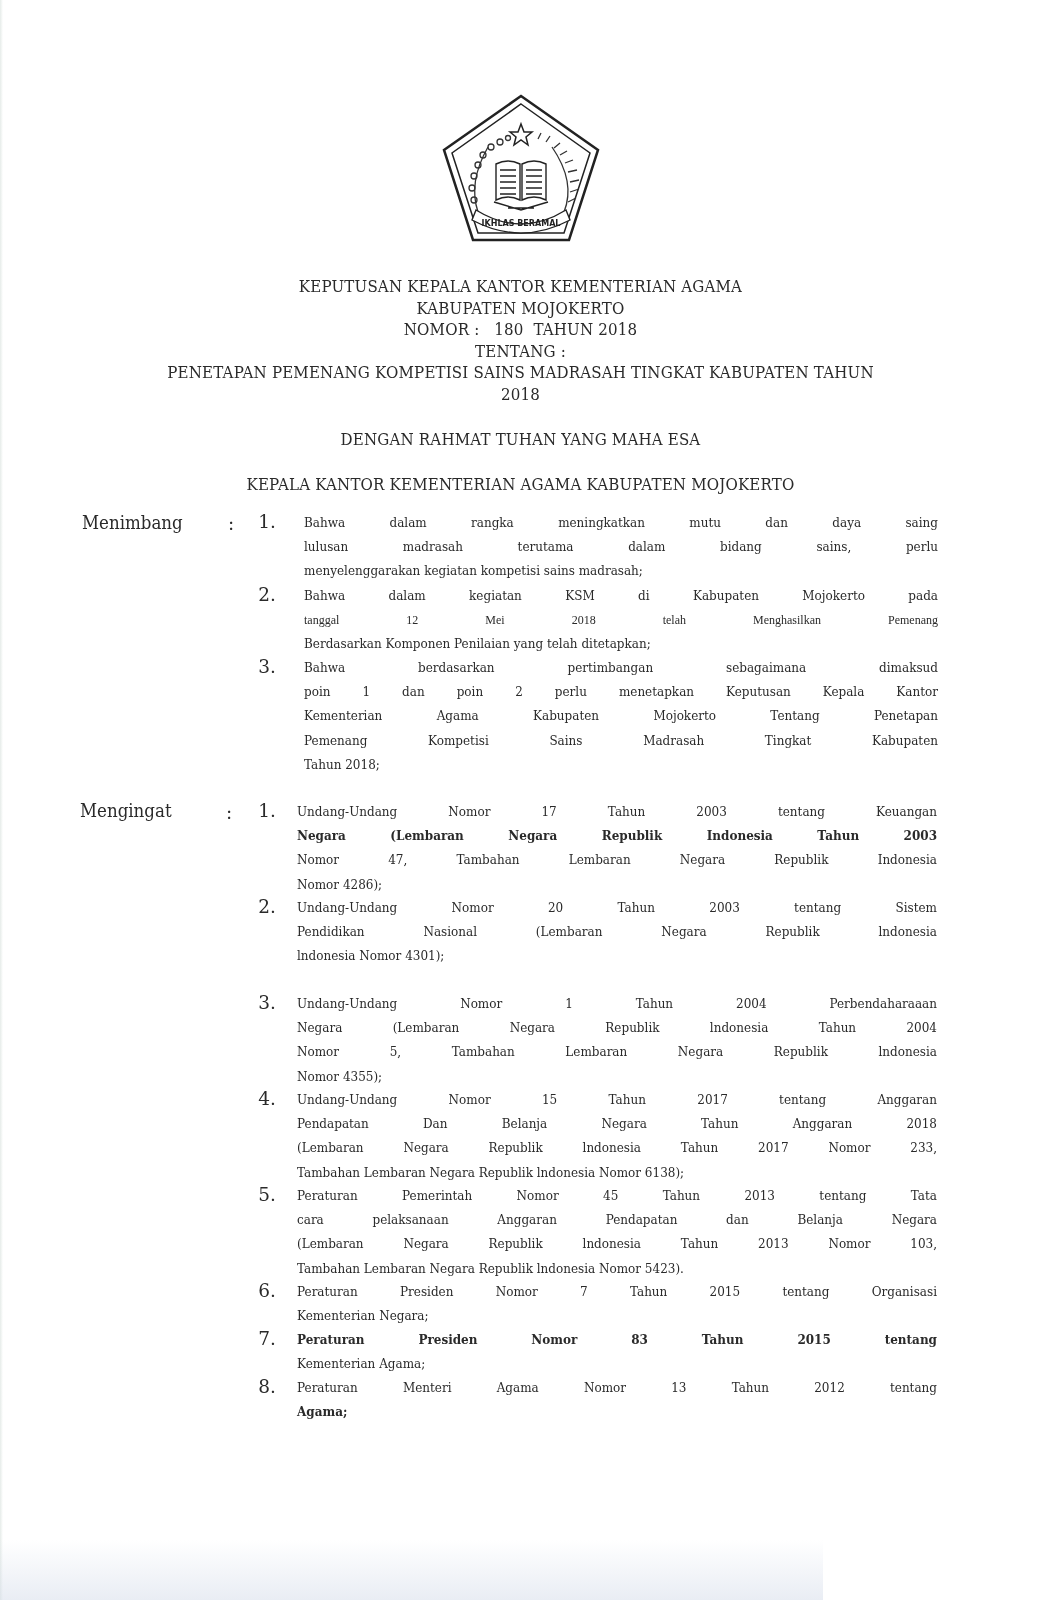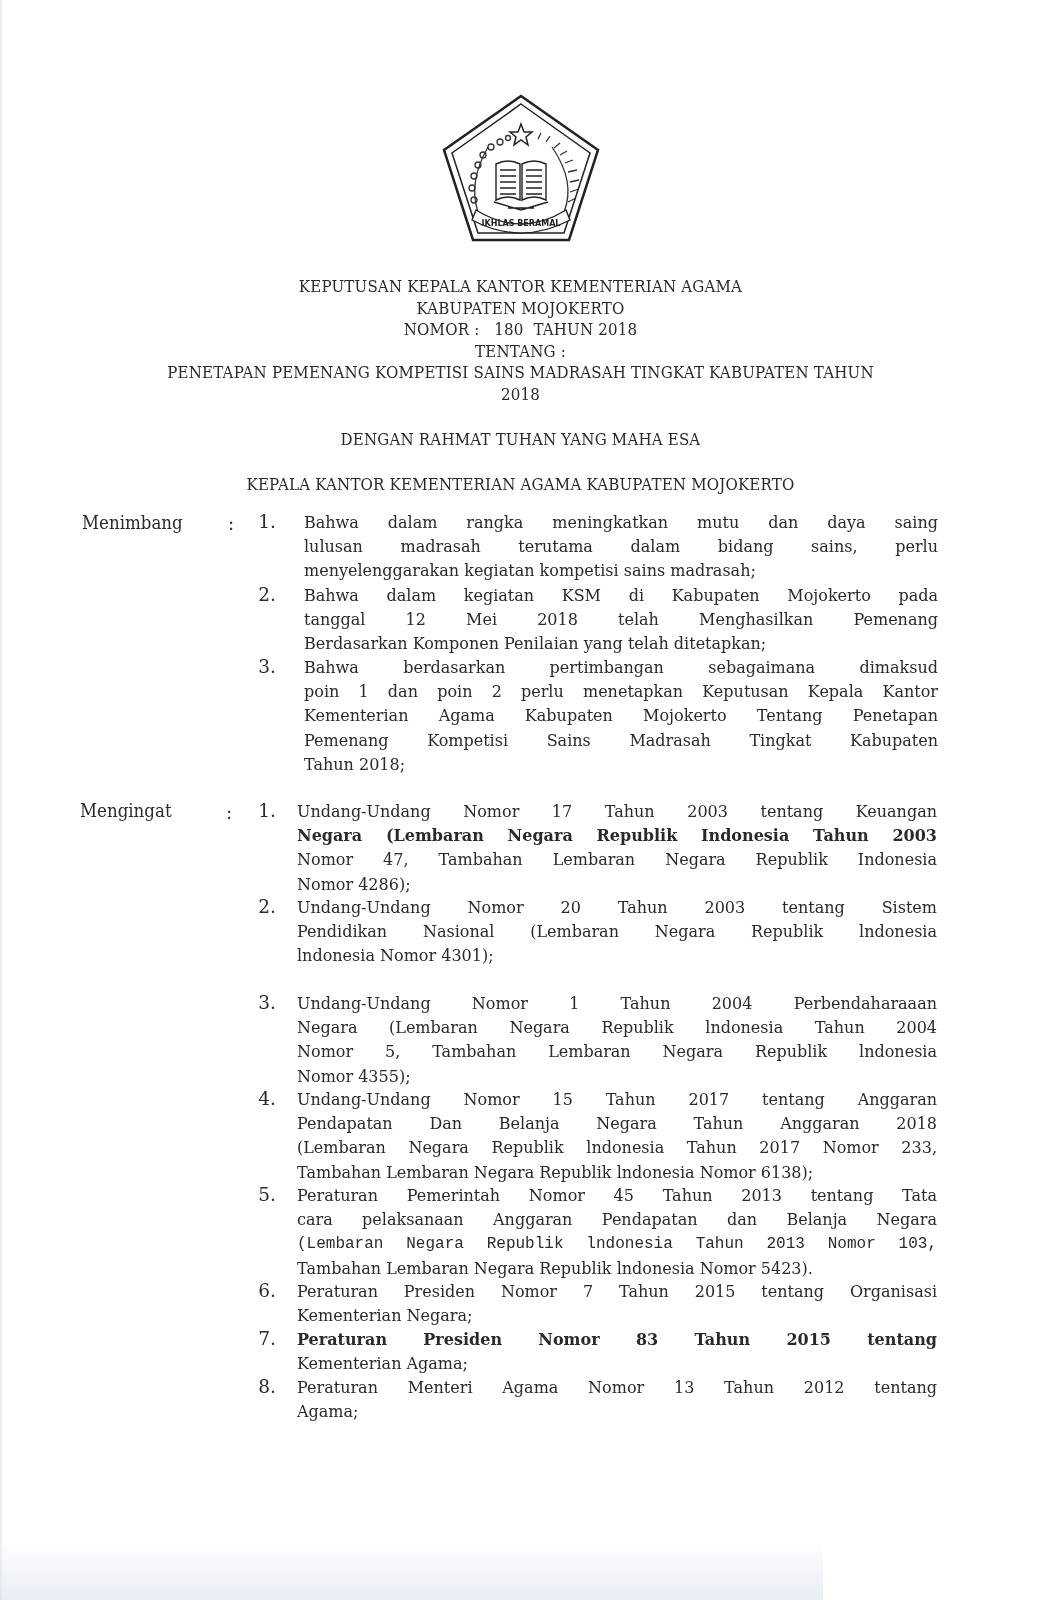--- a/index.html
+++ b/index.html
@@ -29,21 +29,21 @@
     }
     .label {
       position: absolute; font-size: 18.5px; white-space: nowrap;
       transform: scaleX(0.9); transform-origin: left;
     }
     .colon { position: absolute; font-size: 18.5px; }
     .num {
       position: absolute; width: 30px; text-align: right; font-size: 18.5px;
     }
     .item-text {
-      position: absolute; font-size: 16px; line-height: 24.2px;
+      position: absolute; font-size: 12px; line-height: 24.2px;
     }
     .item-text .ln {
       display: block; height: 24.2px; white-space: nowrap;
       text-align: justify; text-align-last: justify;
       letter-spacing: 0px;
     }
     .item-text .ln.last { text-align-last: left; }
   </style>
 </head>
 <body>
@@ -97,21 +97,21 @@
   <div id="menimbang-list">
       <div class="num" style="left: 246px; top: 511px;">1.</div>
       <div class="item-text" style="left: 304px; top: 511px; width: 634px;">
         <span class="ln" style="display: block;">Bahwa dalam rangka meningkatkan mutu dan daya saing</span>
         <span class="ln" style="display: block;">lulusan madrasah terutama dalam bidang sains, perlu</span>
         <span class="ln last" style="display: block;">menyelenggarakan kegiatan kompetisi sains madrasah;</span>
       </div>
       <div class="num" style="left: 246px; top: 584px;">2.</div>
       <div class="item-text" style="left: 304px; top: 584px; width: 634px;">
         <span class="ln" style="display: block;">Bahwa dalam kegiatan KSM di Kabupaten Mojokerto pada</span>
-        <span class="ln" style="display: block;">tanggal 12 Mei 2018 telah Menghasilkan Pemenang</span>
+        <span class="ln" style="display: block; font-family: Liberation Serif, serif;">tanggal 12 Mei 2018 telah Menghasilkan Pemenang</span>
         <span class="ln last" style="display: block;">Berdasarkan Komponen Penilaian yang telah ditetapkan;</span>
       </div>
       <div class="num" style="left: 246px; top: 656px;">3.</div>
       <div class="item-text" style="left: 304px; top: 656px; width: 634px;">
         <span class="ln" style="display: block;">Bahwa berdasarkan pertimbangan sebagaimana dimaksud</span>
         <span class="ln" style="display: block;">poin 1 dan poin 2 perlu menetapkan Keputusan Kepala Kantor</span>
         <span class="ln" style="display: block;">Kementerian Agama Kabupaten Mojokerto Tentang Penetapan</span>
         <span class="ln" style="display: block;">Pemenang Kompetisi Sains Madrasah Tingkat Kabupaten</span>
         <span class="ln last" style="display: block;">Tahun 2018;</span>
       </div>
@@ -145,34 +145,34 @@
       <div class="item-text" style="left: 297px; top: 1088px; width: 640px;">
         <span class="ln" style="display: block;">Undang-Undang Nomor 15 Tahun 2017 tentang Anggaran</span>
         <span class="ln" style="display: block;">Pendapatan Dan Belanja Negara Tahun Anggaran 2018</span>
         <span class="ln" style="display: block;">(Lembaran Negara Republik lndonesia Tahun 2017 Nomor 233,</span>
         <span class="ln last" style="display: block;">Tambahan Lembaran Negara Republik lndonesia Nomor 6138);</span>
       </div>
       <div class="num" style="left: 246px; top: 1184px;">5.</div>
       <div class="item-text" style="left: 297px; top: 1184px; width: 640px;">
         <span class="ln" style="display: block;">Peraturan Pemerintah Nomor 45 Tahun 2013 tentang Tata</span>
         <span class="ln" style="display: block;">cara pelaksanaan Anggaran Pendapatan dan Belanja Negara</span>
-        <span class="ln" style="display: block; font-family: Liberation Mono, monospace;">(Lembaran Negara Republik lndonesia Tahun 2013 Nomor 103,</span>
+        <span class="ln" style="display: block;">(Lembaran Negara Republik lndonesia Tahun 2013 Nomor 103,</span>
         <span class="ln last" style="display: block;">Tambahan Lembaran Negara Republik lndonesia Nomor 5423).</span>
       </div>
       <div class="num" style="left: 246px; top: 1280px;">6.</div>
       <div class="item-text" style="left: 297px; top: 1280px; width: 640px;">
         <span class="ln" style="display: block;">Peraturan Presiden Nomor 7 Tahun 2015 tentang Organisasi</span>
         <span class="ln last" style="display: block;">Kementerian Negara;</span>
       </div>
       <div class="num" style="left: 246px; top: 1328px;">7.</div>
       <div class="item-text" style="left: 297px; top: 1328px; width: 640px;">
         <span class="ln" style="display: block; font-weight: bold;">Peraturan Presiden Nomor 83 Tahun 2015 tentang</span>
         <span class="ln last" style="display: block;">Kementerian Agama;</span>
       </div>
       <div class="num" style="left: 246px; top: 1376px;">8.</div>
       <div class="item-text" style="left: 297px; top: 1376px; width: 640px;">
         <span class="ln" style="display: block;">Peraturan Menteri Agama Nomor 13 Tahun 2012 tentang</span>
-        <span class="ln last" style="display: block;">Agama;</span>
+        <span class="ln last" style="display: block; font-weight: bold;">Agama;</span>
       </div>
     </div>
 
   <div class="scan-shadow"></div>
 </div>
 
 </body></html>

